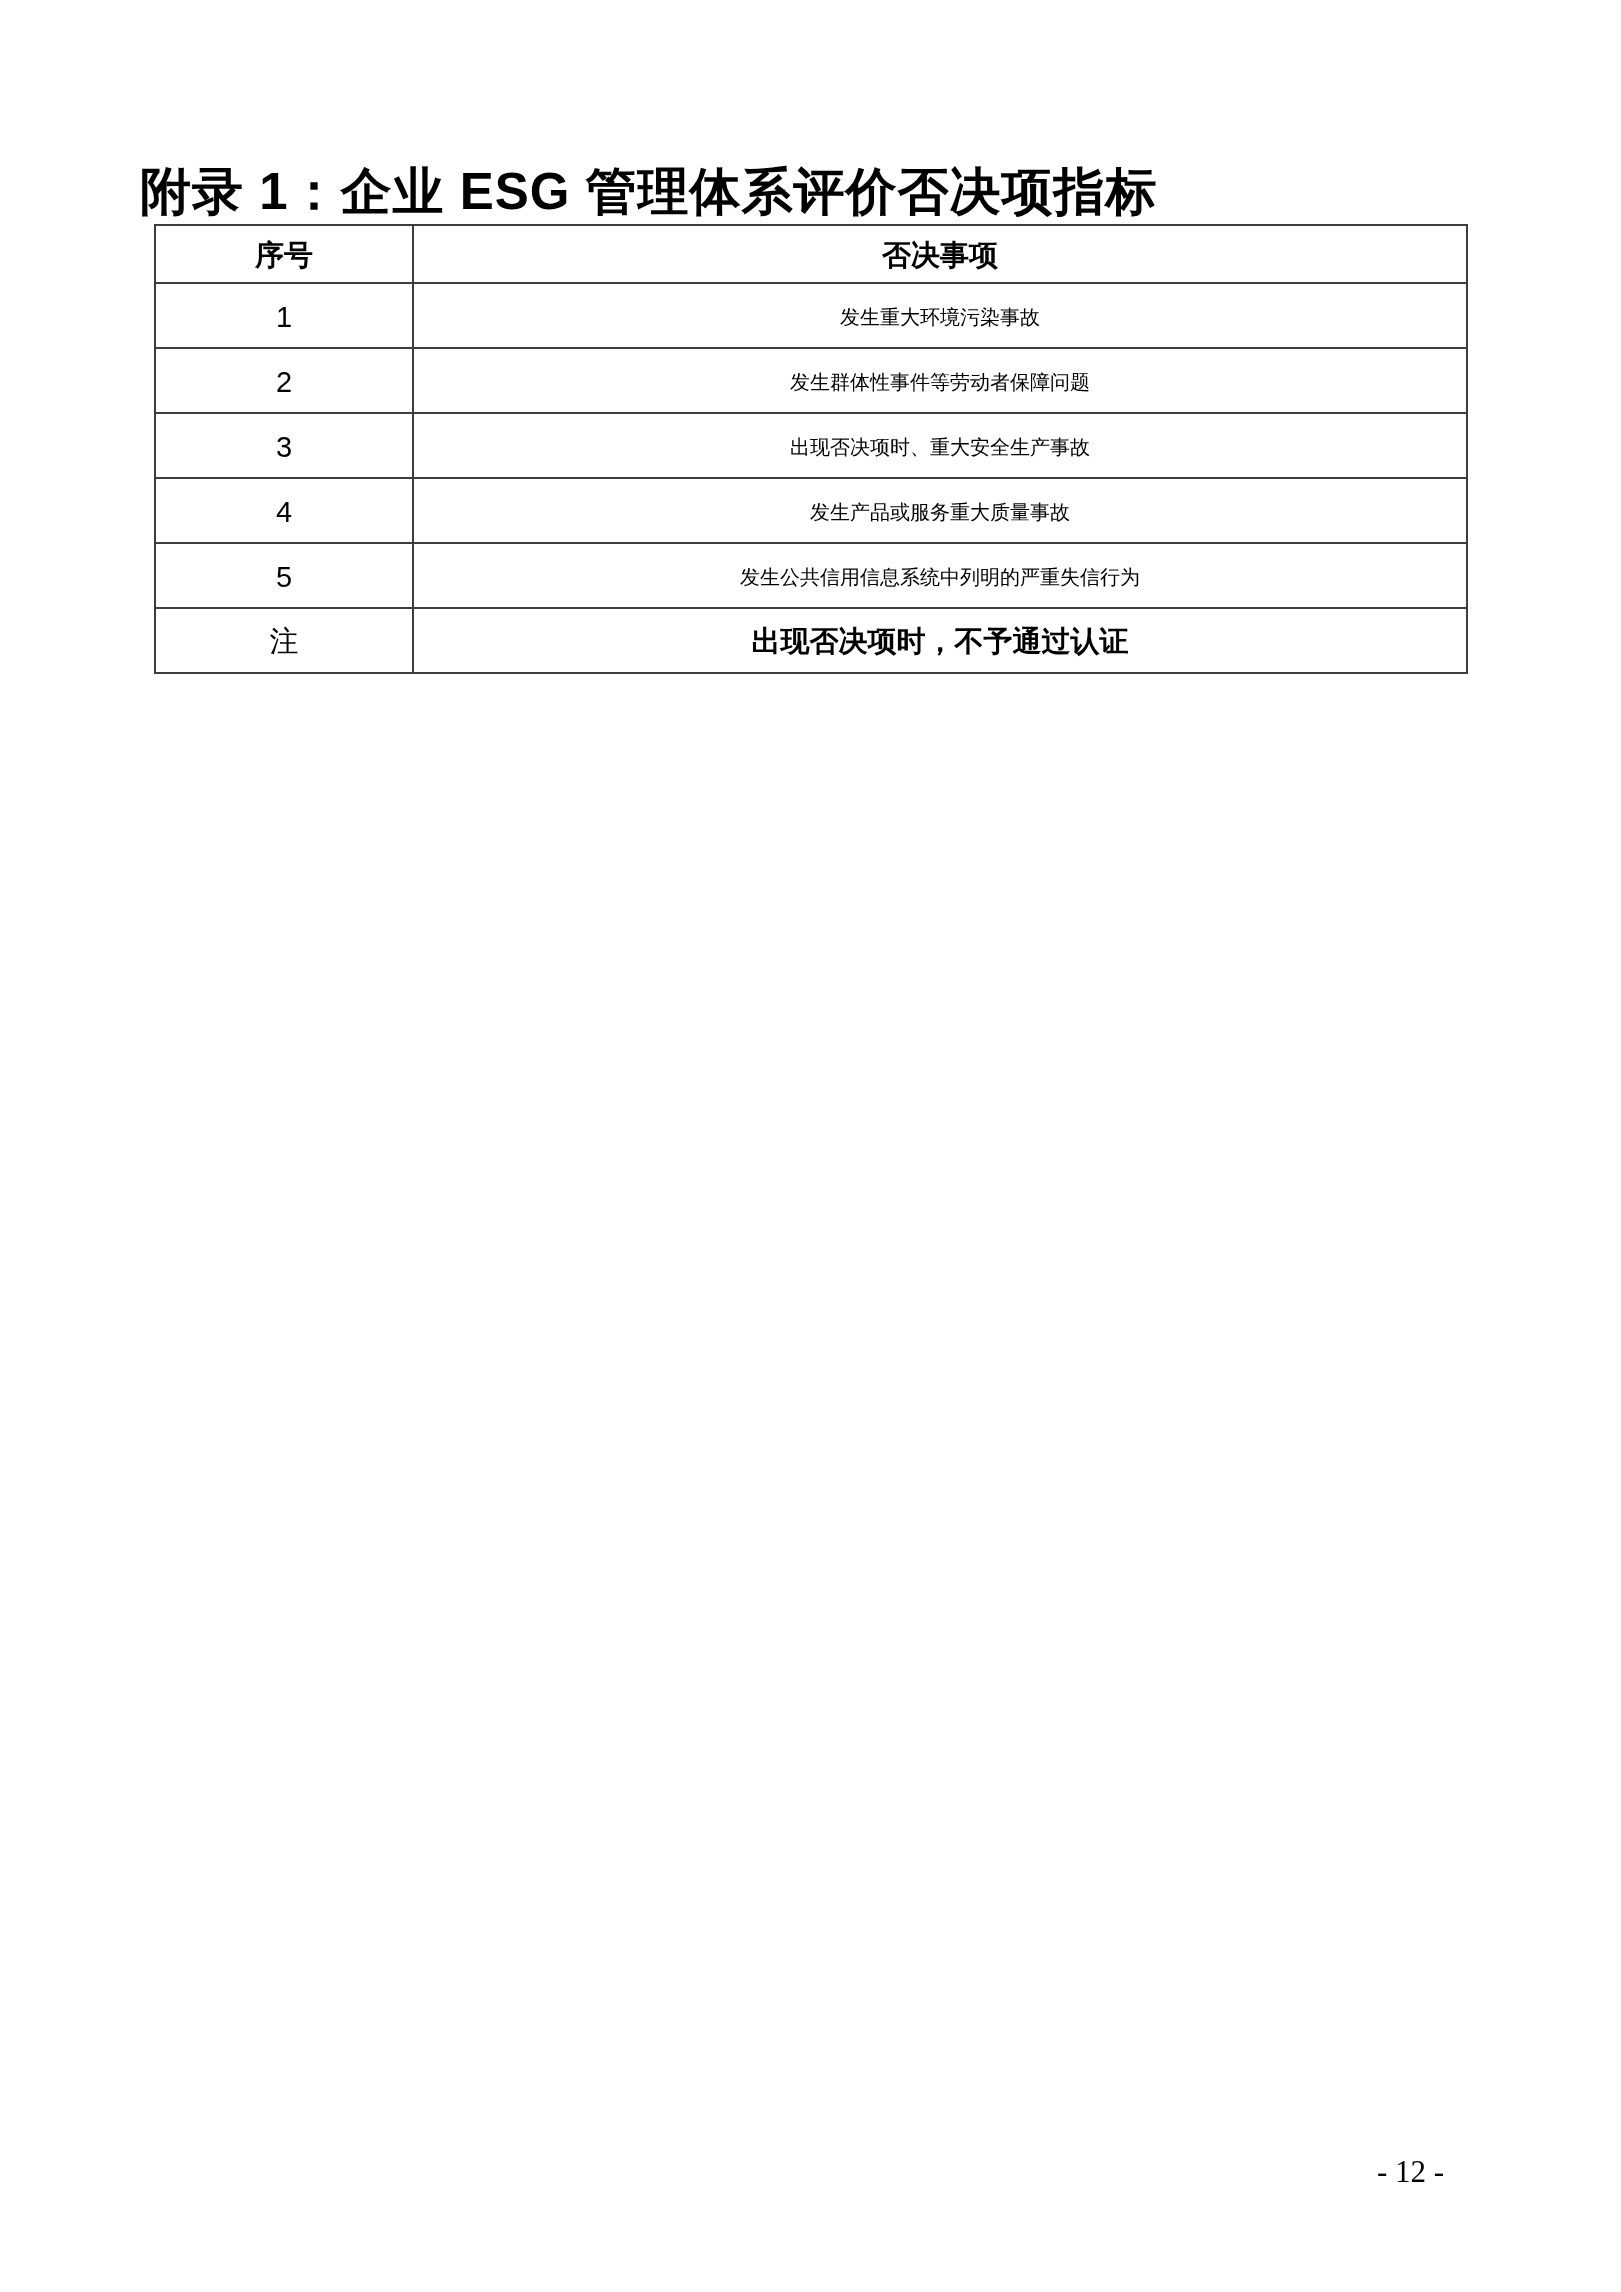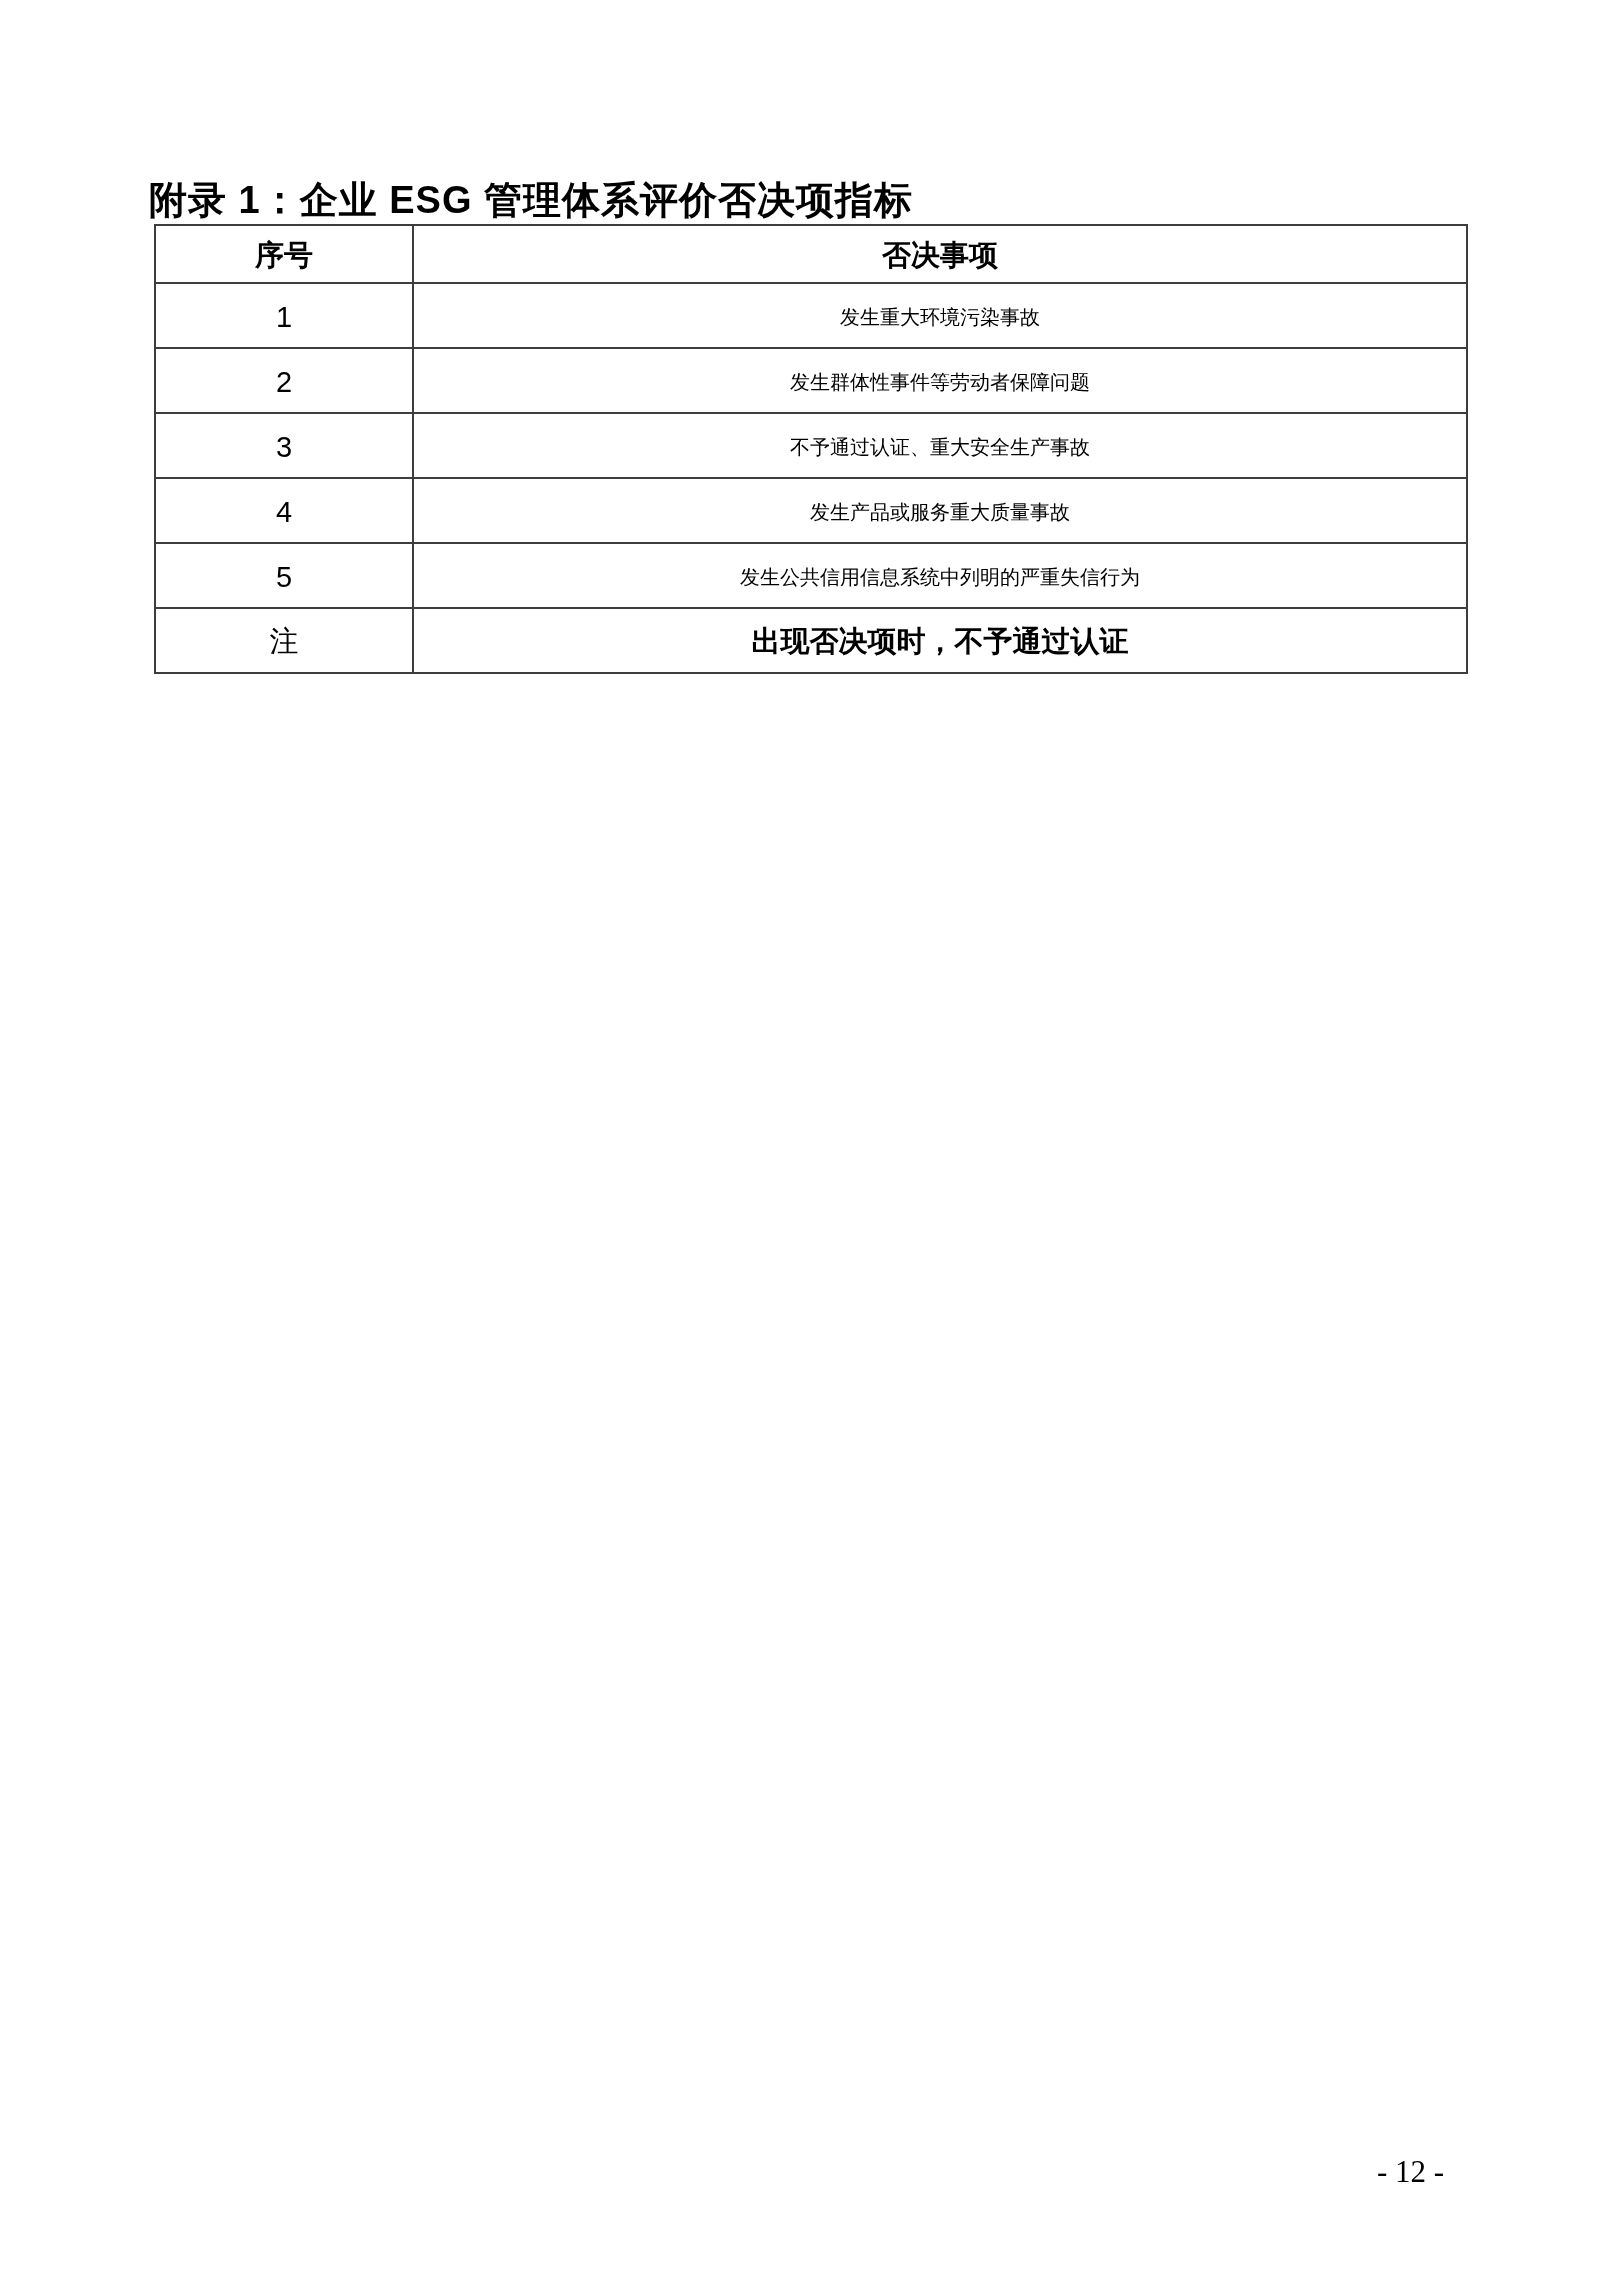--- a/index.html
+++ b/index.html
@@ -13,24 +13,24 @@
     height: 2293px;
     background: #ffffff;
     overflow: hidden;
     font-family: "Liberation Serif", "DejaVu Serif", serif;
     color: #000000;
   }
   .doc-title {
     position: absolute;
     left: 140px;
     top: 169px;
-    margin: 9px;
+    margin: 0;
     font-family: "Liberation Sans", "DejaVu Sans", sans-serif;
     font-weight: bold;
-    font-size: 38px;
+    font-size: 51px;
     line-height: 45px;
     letter-spacing: 1px;
     color: #000000;
     white-space: nowrap;
   }
   table.veto-table {
     position: absolute;
     left: 154px;
     top: 224px;
     width: 1314px;
@@ -111,21 +111,21 @@
         <td class="item-cell">发生重大环境污染事故</td>
       </tr>
 
       <tr class="data-row">
         <td class="num-cell">2</td>
         <td class="item-cell">发生群体性事件等劳动者保障问题</td>
       </tr>
 
       <tr class="data-row">
         <td class="num-cell">3</td>
-        <td class="item-cell">不予通过认证、重大安全生产事故</td>
+        <td class="item-cell">出现否决项时、重大安全生产事故</td>
       </tr>
 
       <tr class="data-row">
         <td class="num-cell">4</td>
         <td class="item-cell">发生产品或服务重大质量事故</td>
       </tr>
 
       <tr class="data-row">
         <td class="num-cell">5</td>
         <td class="item-cell">发生公共信用信息系统中列明的严重失信行为</td>

